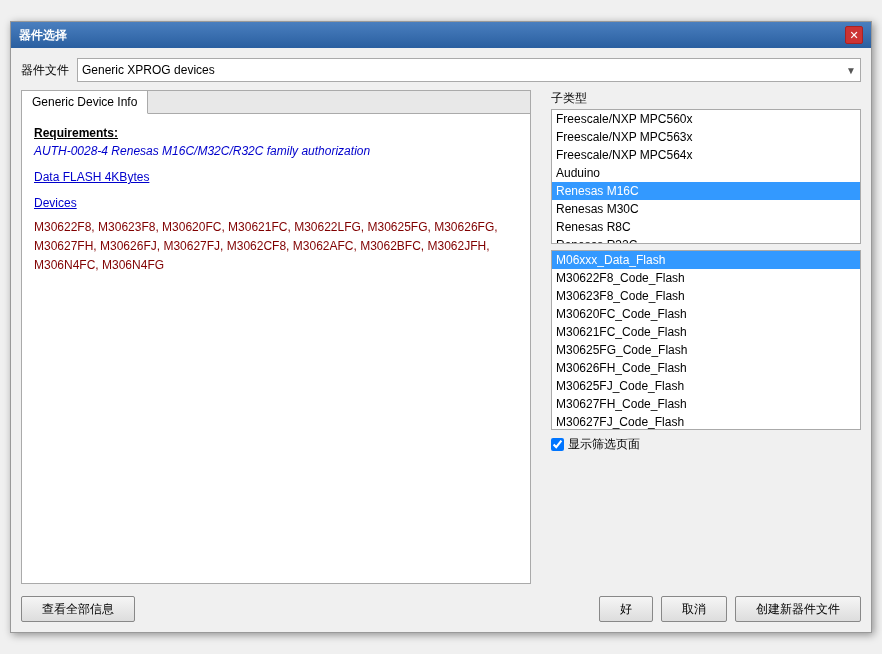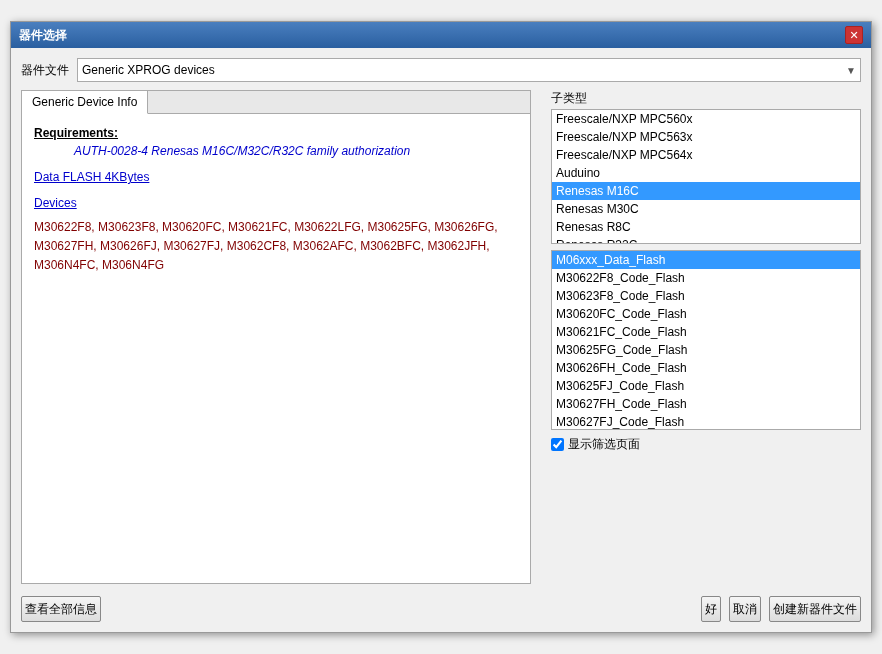--- a/index.html
+++ b/index.html
@@ -118,21 +118,20 @@
       font-weight: bold;
       font-size: 12px;
       text-decoration: underline;
       margin-bottom: 4px;
     }
     .requirements-text {
       color: #0000cc;
       font-style: italic;
       font-size: 12px;
       margin-bottom: 12px;
-      margin-left: 40px;
     }
     .data-flash-link {
       color: #0000cc;
       text-decoration: underline;
       font-size: 12px;
       cursor: pointer;
       margin-bottom: 12px;
       display: block;
     }
     .devices-label {
@@ -191,21 +190,21 @@
     .left-bottom {
       display: flex;
       gap: 8px;
     }
     .right-bottom {
       display: flex;
       gap: 8px;
     }
     .btn {
       height: 26px;
-      padding: 0 3px;
+      padding: 0 20px;
       border: 1px solid #888;
       background: linear-gradient(to bottom, #f5f5f5, #ddd);
       font-size: 12px;
       cursor: pointer;
       font-family: 'Microsoft YaHei', 'SimSun', sans-serif;
       border-radius: 2px;
     }
     
     .right-panel-wrapper {
       position: relative;

